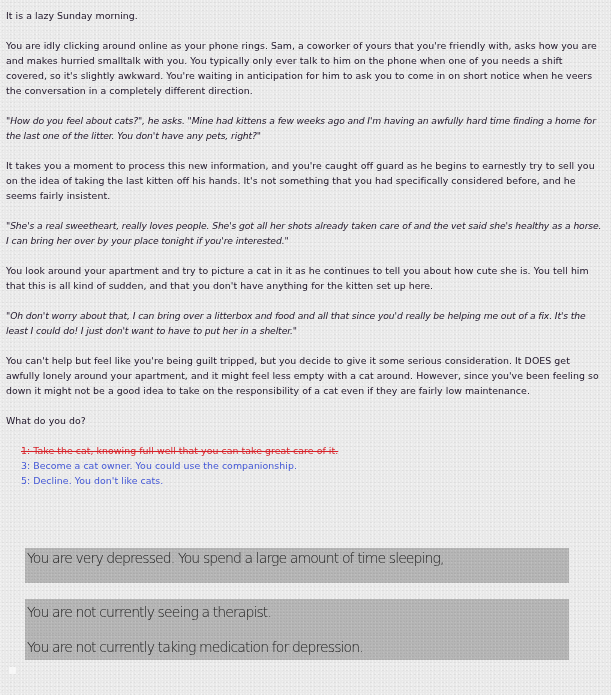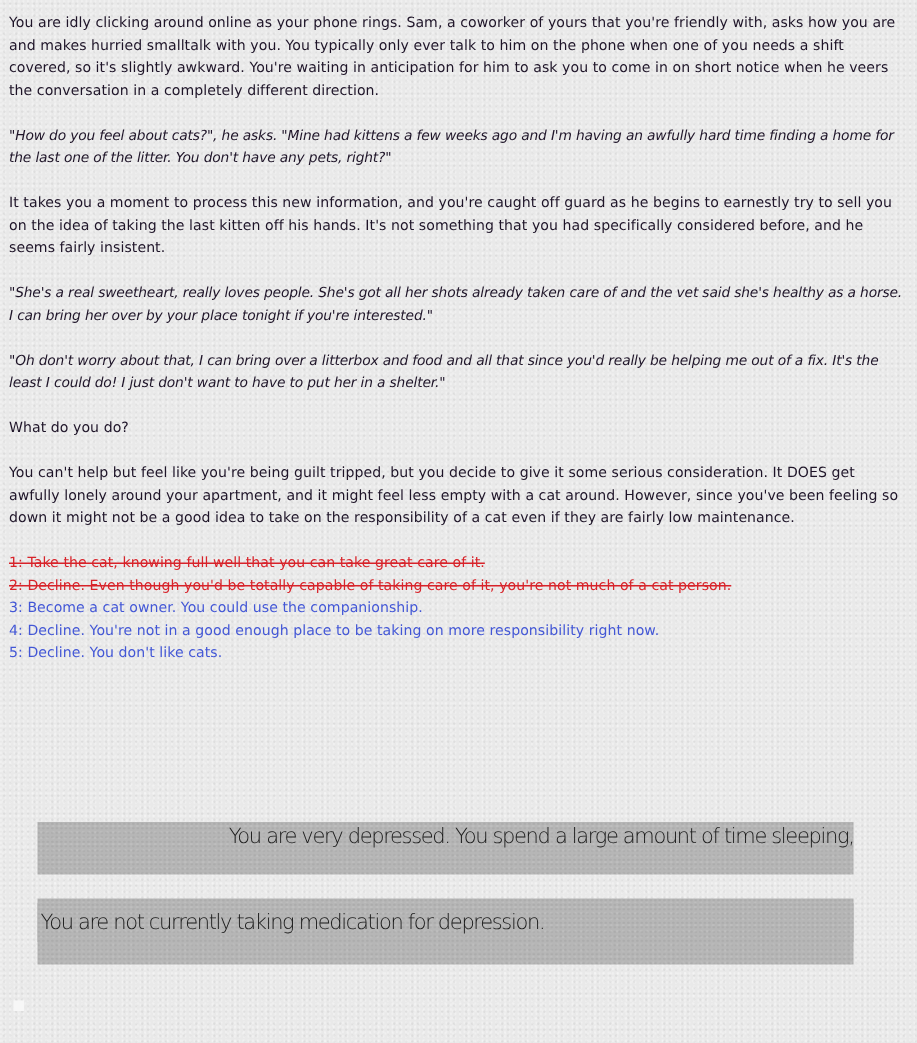--- a/index.html
+++ b/index.html
@@ -32,21 +32,21 @@
     .story p {
       margin: 0 0 15px 0;
     }
     .story p.quote {
       font-style: italic;
       font-family: "DejaVu Sans", sans-serif;
       font-size: 9.2px;
       letter-spacing: -0.1px;
     }
     .choices {
-      margin: 0;
+      margin: 15px;
       padding: 0;
       list-style: none;
     }
     .choices li {
       line-height: 15px;
       white-space: nowrap;
     }
     .choice-disabled {
       color: #d8232a;
       text-decoration: line-through;
@@ -69,50 +69,50 @@
       background-size: 3px 3px, 4px 4px;
       font-family: "DejaVu Sans", sans-serif;
       font-weight: 200;
       font-size: 14px;
       letter-spacing: -0.9px;
       color: #1a1a1a;
       line-height: 14px;
       padding: 0 0 0 2px;
       box-sizing: border-box;
     }
-    .status-box.box-1 { top: 548px; height: 35px; padding-top: 3px; text-align: right; }
+    .status-box.box-1 { top: 548px; height: 35px; padding-top: 3px; }
     .status-box.box-2 { top: 599px; height: 44px; padding-top: 6px; }
-    .status-box.box-3 { top: 602px; height: 26px; padding-top: 6px; }
+    .status-box.box-3 { top: 634px; height: 26px; padding-top: 6px; }
     .box-line { display: block; }
     .corner-marker {
       position: absolute;
       left: 9px;
       top: 667px;
       width: 7px;
       height: 7px;
       background: #f7f7f7;
     }
   </style>
 </head>
 <body>
 
 <div class="story">
+  <p>It is a lazy Sunday morning.</p>
   <p>You are idly clicking around online as your phone rings. Sam, a coworker of yours that you're friendly with, asks how you are and makes hurried smalltalk with you. You typically only ever talk to him on the phone when one of you needs a shift covered, so it's slightly awkward. You're waiting in anticipation for him to ask you to come in on short notice when he veers the conversation in a completely different direction.</p>
   <p class="quote">"How do you feel about cats?", he asks. "Mine had kittens a few weeks ago and I'm having an awfully hard time finding a home for the last one of the litter. You don't have any pets, right?"</p>
   <p>It takes you a moment to process this new information, and you're caught off guard as he begins to earnestly try to sell you on the idea of taking the last kitten off his hands. It's not something that you had specifically considered before, and he seems fairly insistent.</p>
   <p class="quote">"She's a real sweetheart, really loves people. She's got all her shots already taken care of and the vet said she's healthy as a horse. I can bring her over by your place tonight if you're interested."</p>
+  <p>You look around your apartment and try to picture a cat in it as he continues to tell you about how cute she is. You tell him that this is all kind of sudden, and that you don't have anything for the kitten set up here.</p>
   <p class="quote">"Oh don't worry about that, I can bring over a litterbox and food and all that since you'd really be helping me out of a fix. It's the least I could do! I just don't want to have to put her in a shelter."</p>
+  <p>You can't help but feel like you're being guilt tripped, but you decide to give it some serious consideration. It DOES get awfully lonely around your apartment, and it might feel less empty with a cat around. However, since you've been feeling so down it might not be a good idea to take on the responsibility of a cat even if they are fairly low maintenance.</p>
   <p>What do you do?</p>
-  <p>You can't help but feel like you're being guilt tripped, but you decide to give it some serious consideration. It DOES get awfully lonely around your apartment, and it might feel less empty with a cat around. However, since you've been feeling so down it might not be a good idea to take on the responsibility of a cat even if they are fairly low maintenance.</p>
 
   <ul class="choices">
     <li class="choice-disabled">1: Take the cat, knowing full well that you can take great care of it.</li>
-    <li class="choice-disabled">2: Decline. Even though you'd be totally capable of taking care of it, you're not much of a cat person.</li>
     <li class="choice-active">3: Become a cat owner. You could use the companionship.</li>
-    <li class="choice-active">4: Decline. You're not in a good enough place to be taking on more responsibility right now.</li>
     <li class="choice-active">5: Decline. You don't like cats.</li>
   </ul>
 </div>
 
 <div class="status-box box-1">
   <span class="box-line">You are very depressed. You spend a large amount of time sleeping,</span>
 </div>
 
 <div class="status-box box-2">
   <span class="box-line">You are not currently seeing a therapist.</span>

